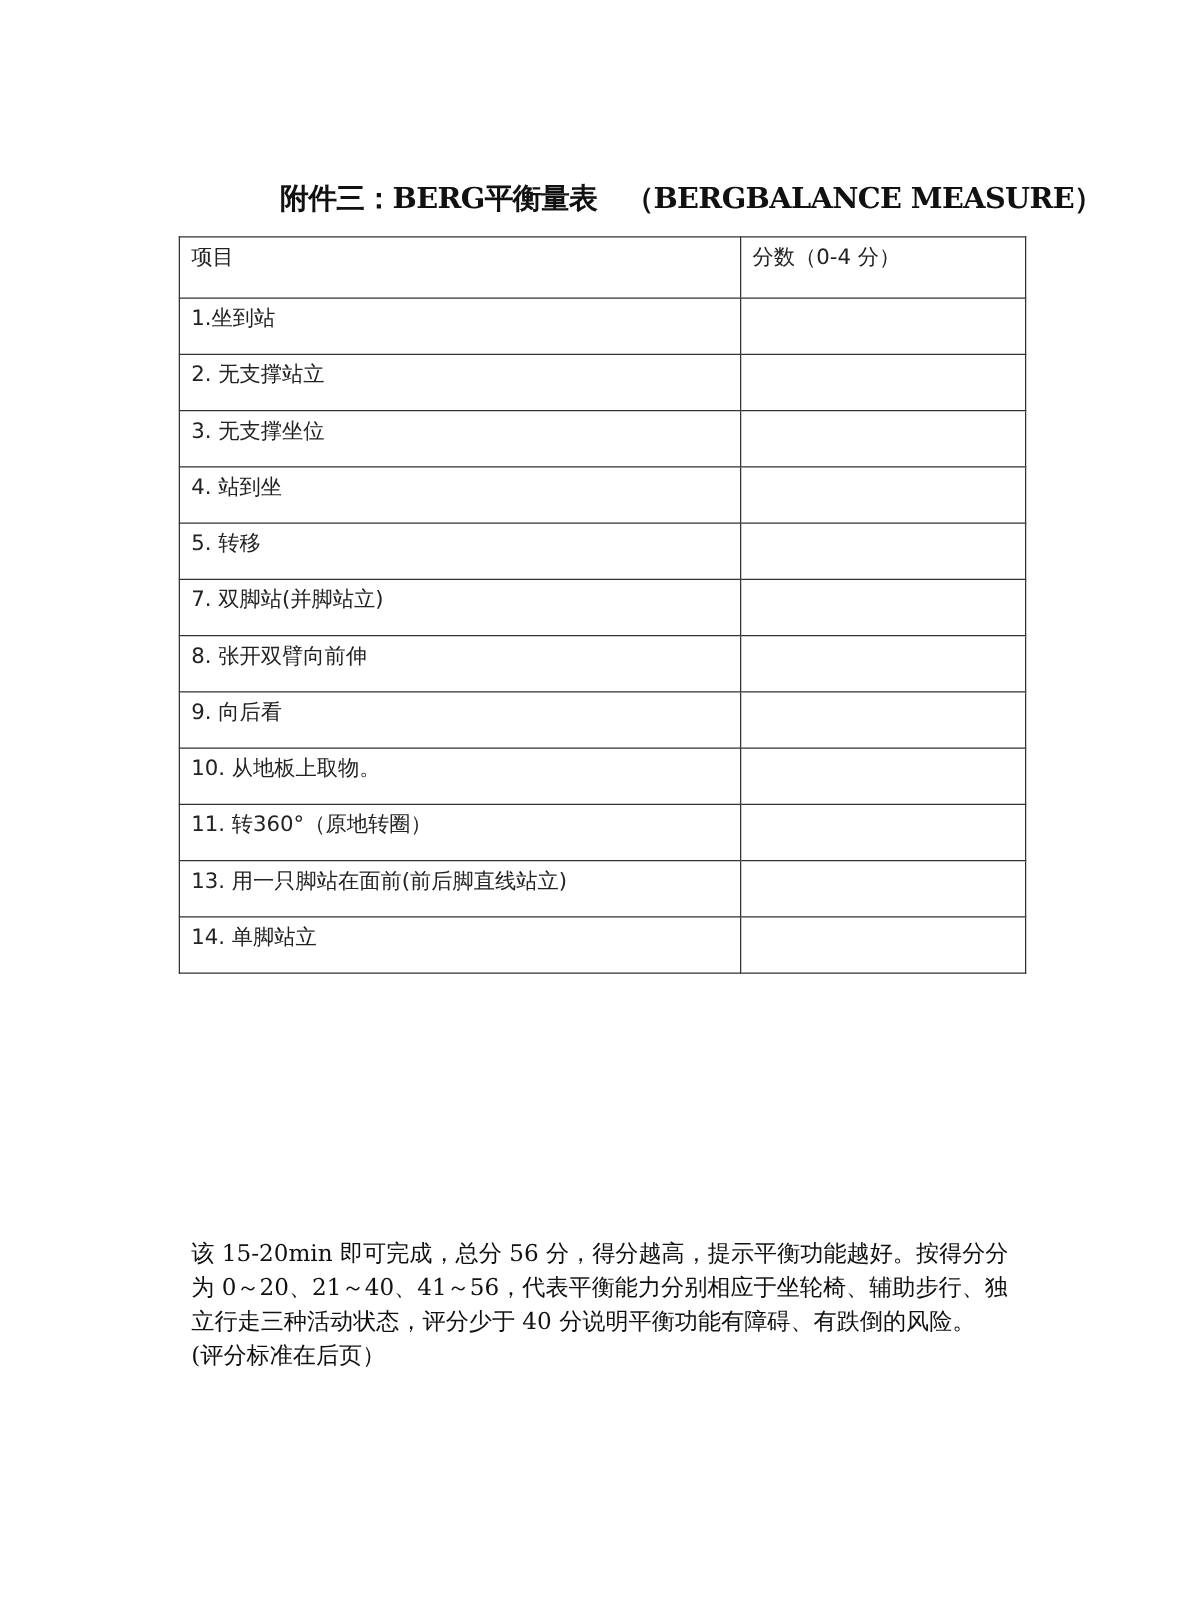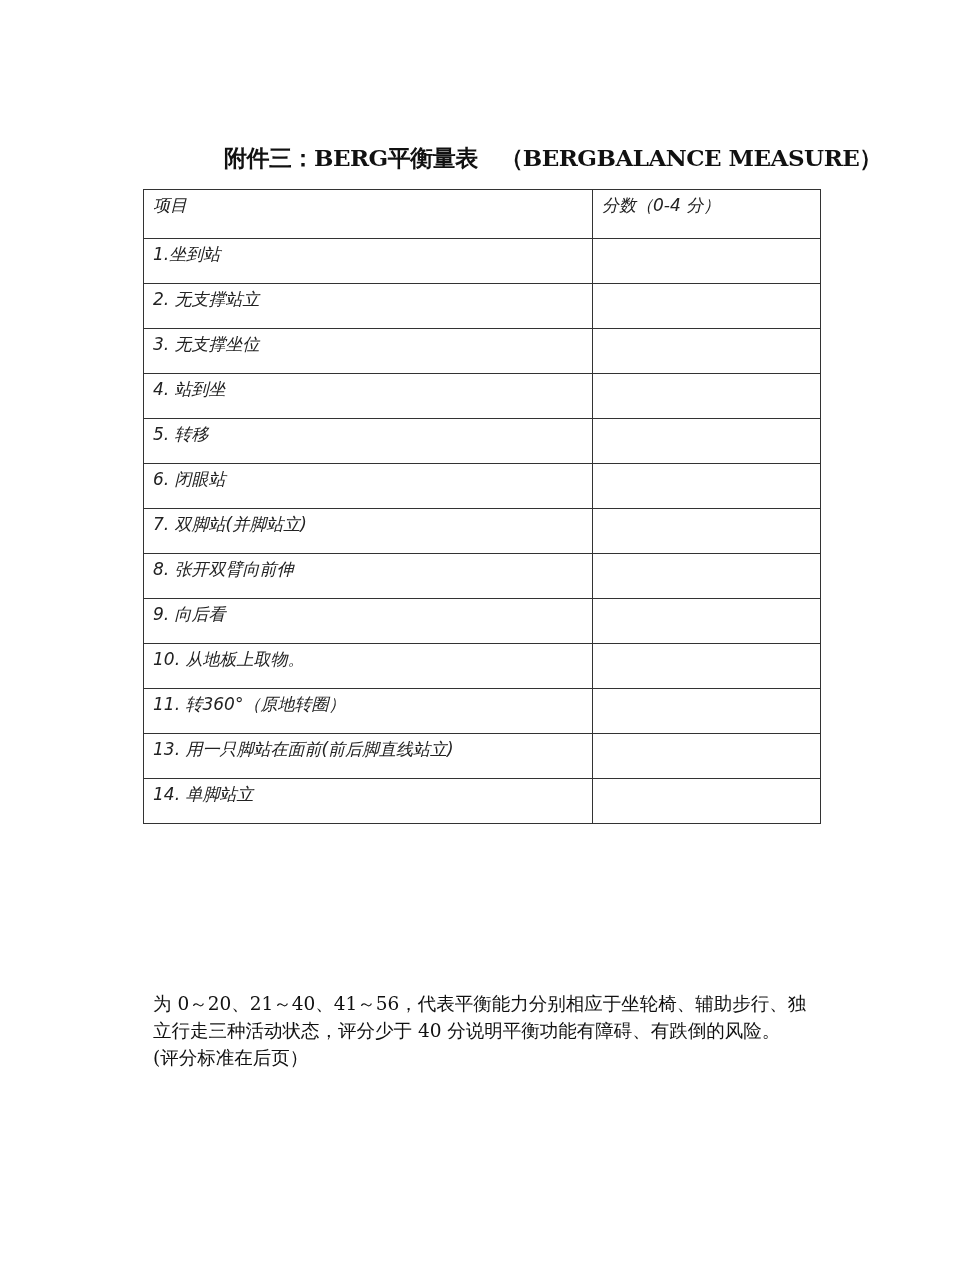--- a/index.html
+++ b/index.html
@@ -9,21 +9,21 @@
       font-family: "DejaVu Serif", serif; font-weight: bold; font-size: 23px;
       letter-spacing: -0.5px; white-space: nowrap; color: #111;
     }
     table.berg {
       position: absolute; left: 143px; top: 189px;
       width: 677px; border-collapse: collapse; table-layout: fixed;
       font-family: "DejaVu Sans", sans-serif; font-size: 17px; color: #222;
     }
     table.berg td {
       border: 1.5px solid #333; height: 45px; padding: 0 0 0 9px;
-      vertical-align: top; padding-top: 4px; box-sizing: border-box; font-style: italic;
+      vertical-align: top; padding-top: 4px; box-sizing: border-box;
     }
     table.berg col.c1 { width: 449px; }
     table.berg col.c2 { width: 228px; }
     table.berg tr.hdr td { height: 49px; }
     .note {
       position: absolute; left: 153px; top: 990px; width: 760px;
       font-family: "DejaVu Serif", serif; font-size: 18.5px; line-height: 27px; color: #111;
     }
     .note p { margin: 0; }
   </style>
@@ -56,24 +56,20 @@
   </tr>
   <tr>
     <td>4.  站到坐</td>
     <td></td>
   </tr>
   <tr>
     <td>5.  转移</td>
     <td></td>
   </tr>
   <tr>
-    <td>6.  闭眼站</td>
-    <td></td>
-  </tr>
-  <tr>
     <td>7.  双脚站(并脚站立)</td>
     <td></td>
   </tr>
   <tr>
     <td>8.  张开双臂向前伸</td>
     <td></td>
   </tr>
   <tr>
     <td>9.  向后看</td>
     <td></td>
@@ -91,16 +87,17 @@
     <td></td>
   </tr>
   <tr>
     <td>14.  单脚站立</td>
     <td></td>
   </tr>
 </tbody>
   </table>
 
 <div class="note">
+  <p>该 15-20min 即可完成，总分 56 分，得分越高，提示平衡功能越好。按得分分</p>
   <p>为 0～20、21～40、41～56，代表平衡能力分别相应于坐轮椅、辅助步行、独</p>
   <p>立行走三种活动状态，评分少于 40 分说明平衡功能有障碍、有跌倒的风险。</p>
   <p>(评分标准在后页）</p>
 </div>
 
 </body></html>

